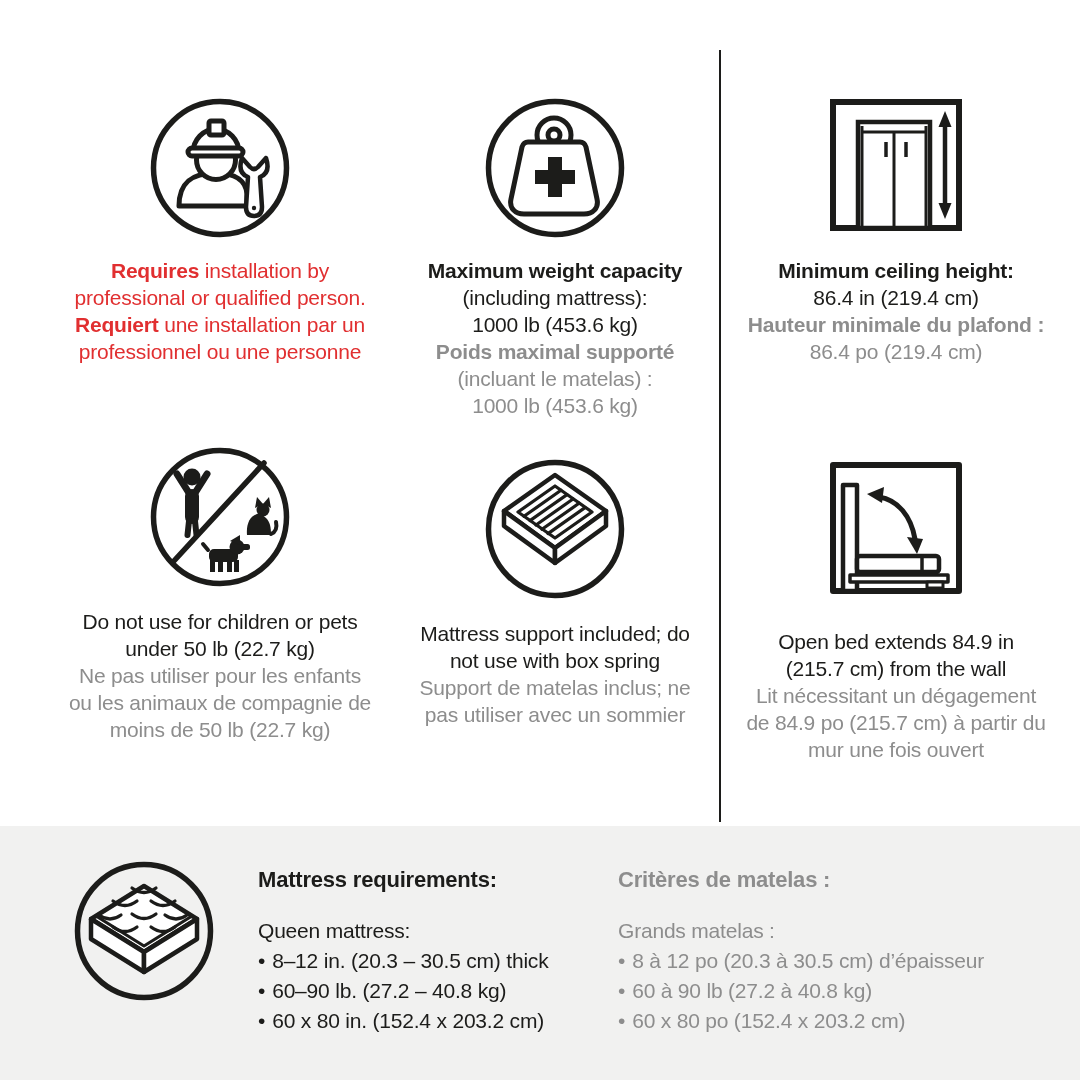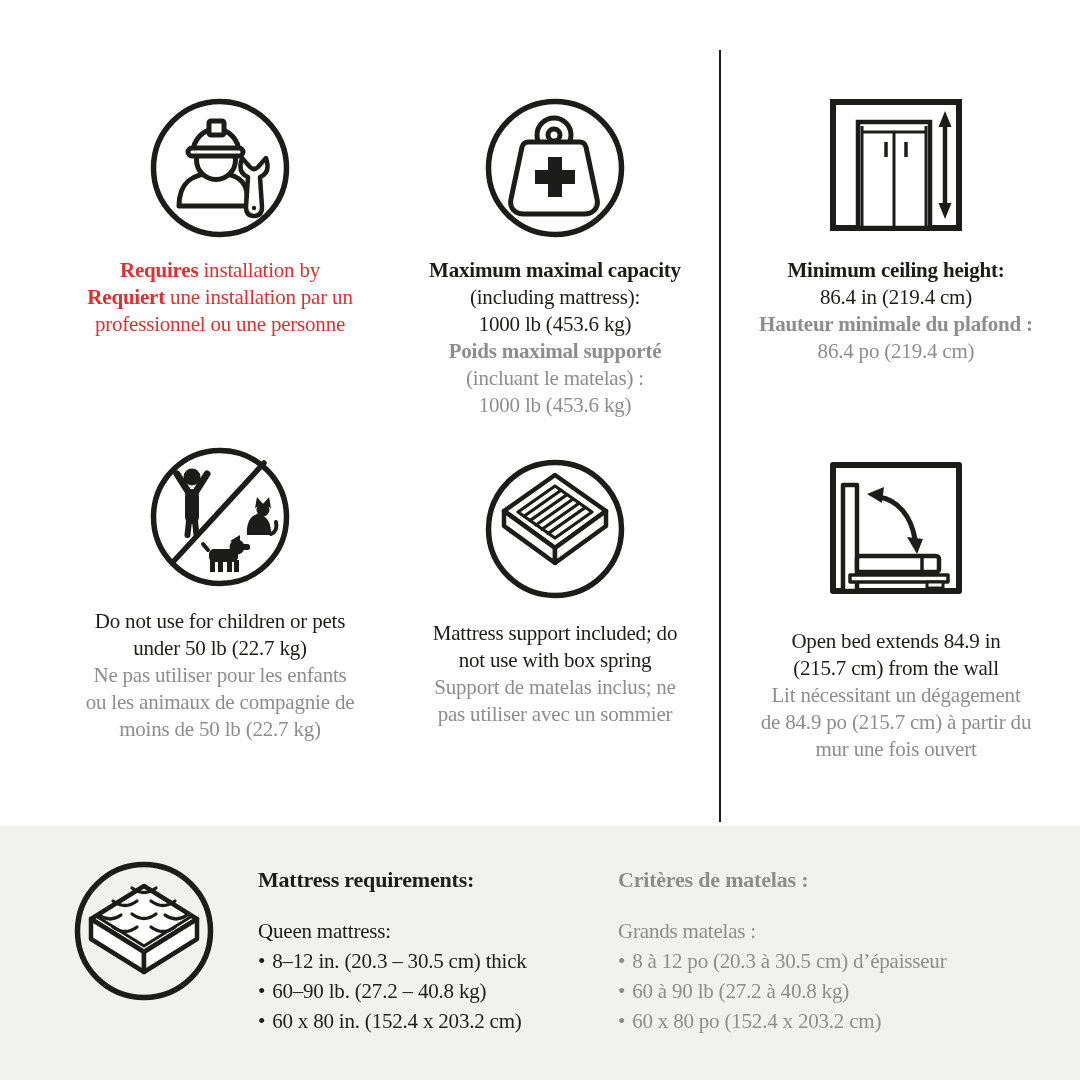--- a/index.html
+++ b/index.html
@@ -2,21 +2,21 @@
 <html><head>
 <meta charset="utf-8">
 <style>
   html,body{margin:0;padding:0;background:#ffffff;}
   body{
     width:1080px;height:1080px;position:relative;overflow:hidden;
     font-family:"Liberation Sans", sans-serif;
     color:#1c1c1a;
     -webkit-font-smoothing:antialiased;
   }
-  .canvas{position:absolute;inset:0;width:912px;height:1080px;background:#ffffff;font-family:Liberation Serif, serif;}
+  .canvas{position:absolute;inset:0;width:912px;height:1080px;background:#ffffff;}
   .divider{position:absolute;left:719px;top:50px;width:2px;height:772px;background:#1c1c1a;}
 
   .cell{position:absolute;text-align:center;}
   .icon-wrap{display:flex;justify-content:center;align-items:flex-start;}
   .txt{font-size:21px;line-height:27px;letter-spacing:-0.2px;}
   .txt .line{white-space:nowrap;}
   .bold{font-weight:bold;}
   .gray{color:#8d8d8d;}
   .red{color:#e12f30;}
 
@@ -65,39 +65,40 @@
           <path d="M44,56 a23,24 0 0 1 46,0 z" fill="#ffffff" stroke-width="5"></path>
           <rect x="60" y="24" width="15" height="14" rx="2" fill="#ffffff" stroke-width="5"></rect>
           <rect x="39" y="51" width="55" height="8" rx="4" fill="#ffffff" stroke-width="5"></rect>
           <path d="M93,61 q-5,15 6,19 l-2,30 q0,9 8,9 q8,0 8,-9 l-2,-30 q11,-4 6,-19 l-8,9 q-4,4 -8,0 z" fill="#ffffff" stroke-width="4.5"></path>
           <circle cx="105" cy="111" r="2.2" fill="#1c1c1a" stroke="none"></circle>
         </g>
       </svg>
     </div>
     <div class="txt red">
       <div class="line"><span class="bold">Requires</span><span> installation by</span></div>
+      <div class="line">professional or qualified person.</div>
       <div class="line"><span class="bold">Requiert</span><span> une installation par un</span></div>
       <div class="line">professionnel ou une personne</div>
     </div>
   </section>
 
   <section class="cell" id="cell-weight">
     <div class="icon-wrap">
       <svg width="142" height="142" viewBox="0 0 142 142">
         <g stroke="#1c1c1a" fill="none" stroke-linecap="round" stroke-linejoin="round">
           <circle cx="71" cy="71" r="66.5" stroke-width="5.5"></circle>
           <circle cx="70" cy="38" r="17" fill="#ffffff" stroke-width="5"></circle>
           <circle cx="70" cy="38" r="6" fill="#ffffff" stroke-width="5"></circle>
           <path d="M44,45 h52 c3,0 5,2 6,5 l11,52 c2,9 -4,15 -13,15 h-60 c-9,0 -15,-6 -13,-15 l11,-52 c1,-3 3,-5 6,-5 z" fill="#ffffff" stroke-width="5"></path>
           <path d="M64,60 h14 v13 h13 v14 h-13 v13 h-14 v-13 h-13 v-14 h13 z" fill="#1c1c1a" stroke="none"></path>
         </g>
       </svg>
     </div>
     <div class="txt">
-      <div class="line bold">Maximum maximal capacity</div>
+      <div class="line bold">Maximum weight capacity</div>
       <div class="line">(including mattress):</div>
       <div class="line">1000 lb (453.6 kg)</div>
       <div class="line bold gray">Poids maximal supporté</div>
       <div class="line gray">(incluant le matelas) :</div>
       <div class="line gray">1000 lb (453.6 kg)</div>
     </div>
   </section>
 
   <section class="cell" id="cell-ceiling">
     <div class="icon-wrap">

